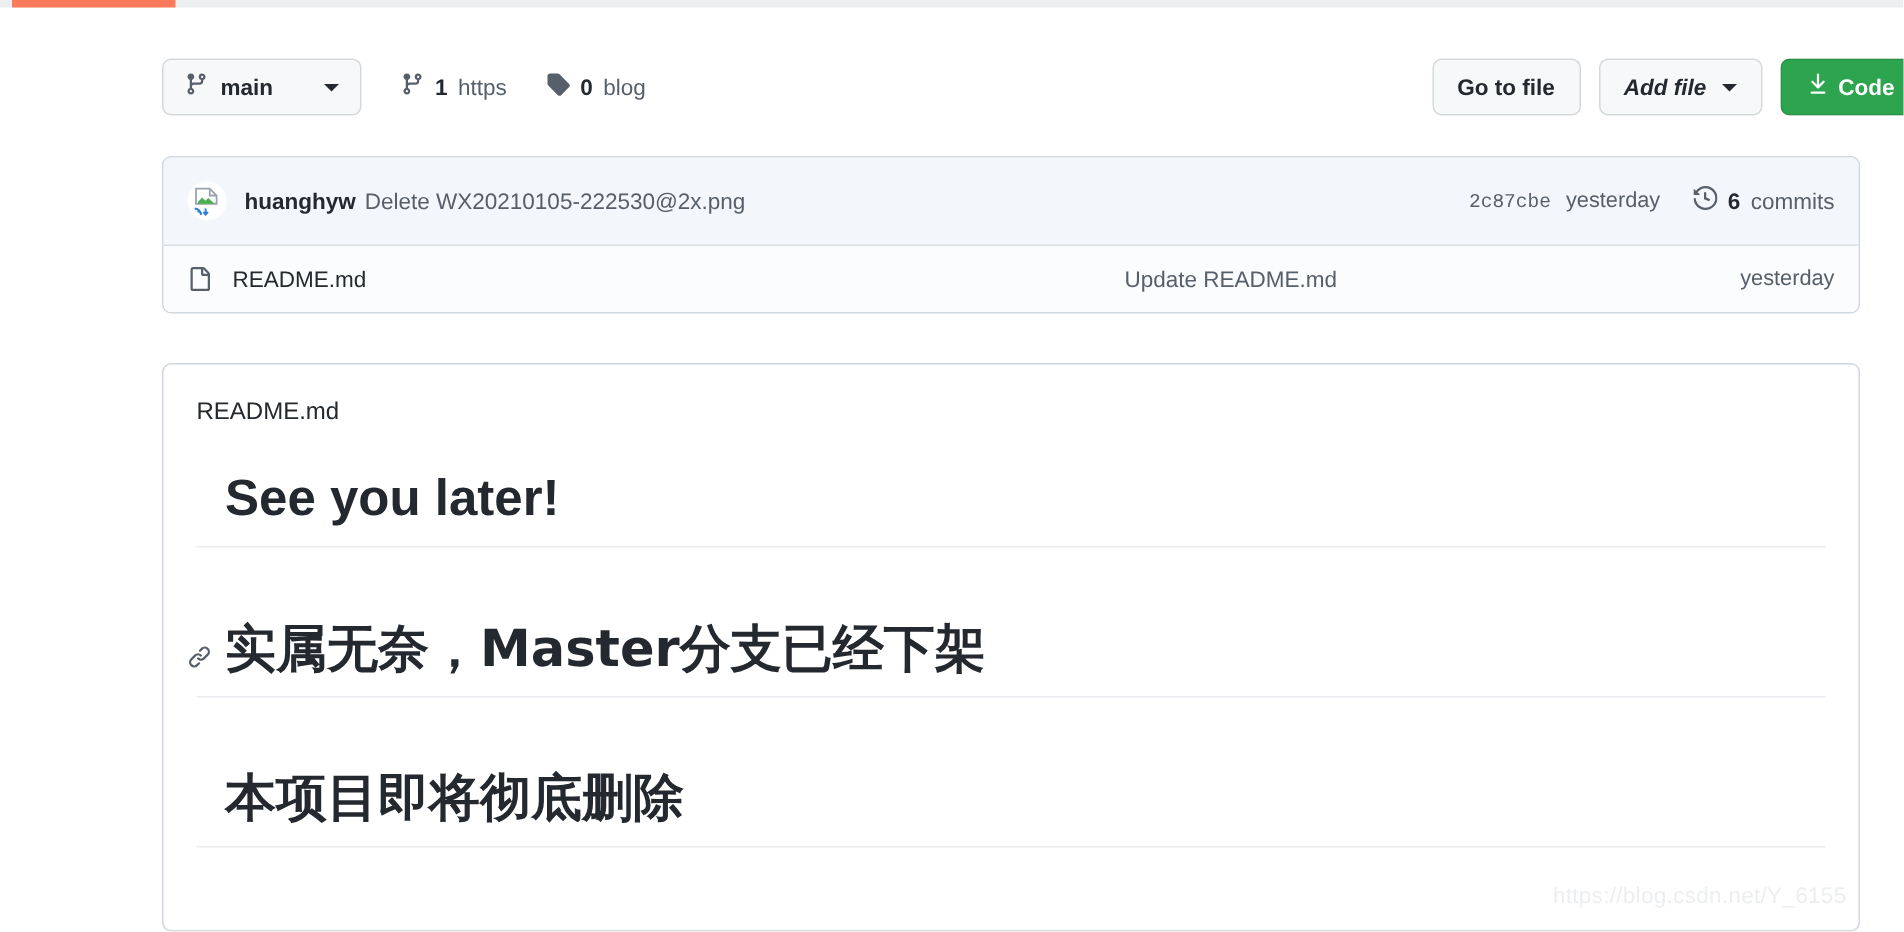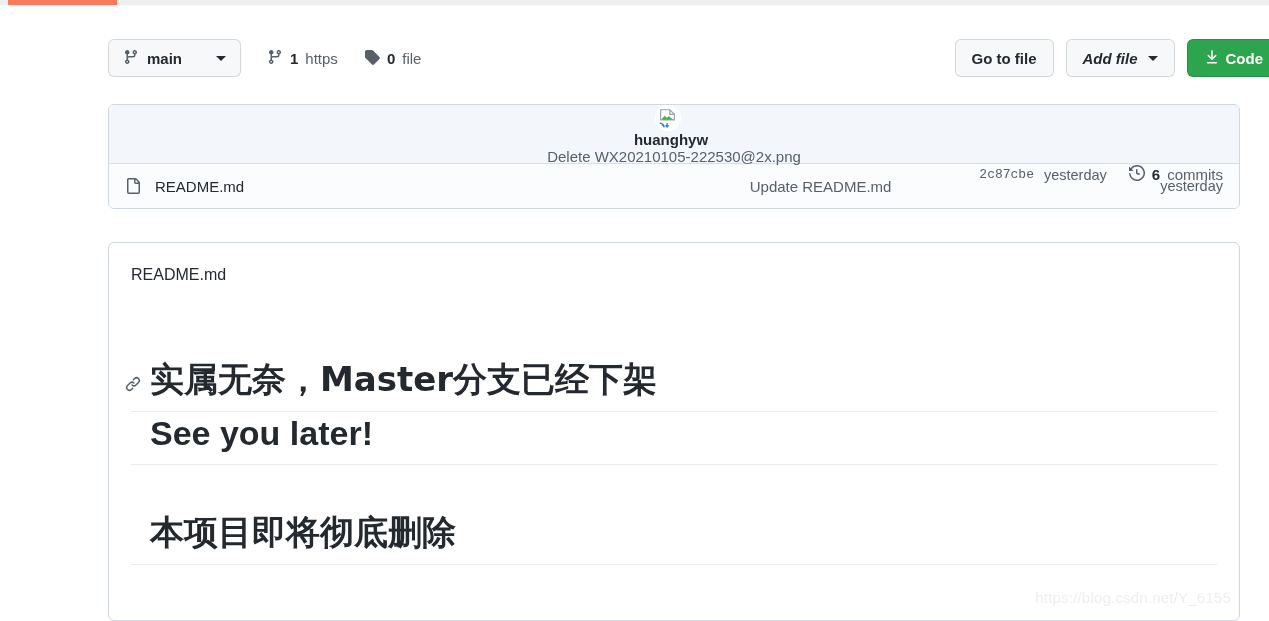--- a/index.html
+++ b/index.html
@@ -121,21 +121,20 @@
     overflow: hidden;
     background: #ffffff;
   }
   .commit-row {
     display: flex;
     align-items: center;
     height: 58px;
     background: #f3f7fb;
     padding: 0 16px;
     border-bottom: 1px solid #d8dee4;
-    flex-direction: column;
   }
   .avatar {
     width: 26px; height: 26px;
     border-radius: 50%;
     background: #ffffff;
     display: inline-flex;
     align-items: center;
     justify-content: center;
     flex: none;
     margin-right: 12px;
@@ -305,21 +304,21 @@
       <span>https</span>
     </div>
 
     <div class="meta-link">
       <span>
         <svg width="16" height="16" viewBox="0 0 16 16" fill="#57606a" aria-hidden="true">
           <path d="M2.5 7.775V2.75a.25.25 0 01.25-.25h5.025a.25.25 0 01.177.073l6.25 6.25a.25.25 0 010 .354l-5.025 5.025a.25.25 0 01-.354 0l-6.25-6.25a.25.25 0 01-.073-.177zm-1.5 0V2.75C1 1.784 1.784 1 2.75 1h5.025c.464 0 .91.184 1.238.513l6.25 6.25a1.75 1.75 0 010 2.474l-5.026 5.026a1.75 1.75 0 01-2.474 0l-6.25-6.25A1.75 1.75 0 011 7.775zM6 5a1 1 0 100 2 1 1 0 000-2z"></path>
         </svg>
       </span>
       <span class="num">0</span>
-      <span>file</span>
+      <span>blog</span>
     </div>
 
     <div class="spacer"></div>
 
     <div class="btn btn-gotofile">
       <span>Go to file</span>
     </div>
 
     <div class="btn btn-addfile">
       <span>Add file</span>
@@ -378,33 +377,33 @@
       <span class="file-commit">Update README.md</span>
       <span class="file-ago">yesterday</span>
     </div>
   </div>
 
   <div class="readme">
     <div class="readme-title">README.md</div>
 
     <div class="md-body">
 
+      <h1 class="md-h1 first">
+        <span>See you later!</span>
+      </h1>
+
       <h1 class="md-h1 second cjk">
         <span class="anchor-icon">
           <svg width="16" height="16" viewBox="0 0 16 16" fill="#57606a" aria-hidden="true">
             <path d="M7.775 3.275a.75.75 0 001.06 1.06l1.25-1.25a2 2 0 112.83 2.83l-2.5 2.5a2 2 0 01-2.83 0 .75.75 0 00-1.06 1.06 3.5 3.5 0 004.95 0l2.5-2.5a3.5 3.5 0 00-4.95-4.95l-1.25 1.25zm-4.69 9.64a2 2 0 010-2.83l2.5-2.5a2 2 0 012.83 0 .75.75 0 001.06-1.06 3.5 3.5 0 00-4.95 0l-2.5 2.5a3.5 3.5 0 004.95 4.95l1.25-1.25a.75.75 0 00-1.06-1.06l-1.25 1.25a2 2 0 01-2.83 0z"></path>
           </svg>
         </span>
         <span>实属无奈，Master分支已经下架</span>
       </h1>
 
-      <h1 class="md-h1 first">
-        <span>See you later!</span>
-      </h1>
-
       <h1 class="md-h1 third cjk">
         <span>本项目即将彻底删除</span>
       </h1>
 
     </div>
 
     <div class="watermark">https://blog.csdn.net/Y_6155</div>
   </div>
 
 </div>

